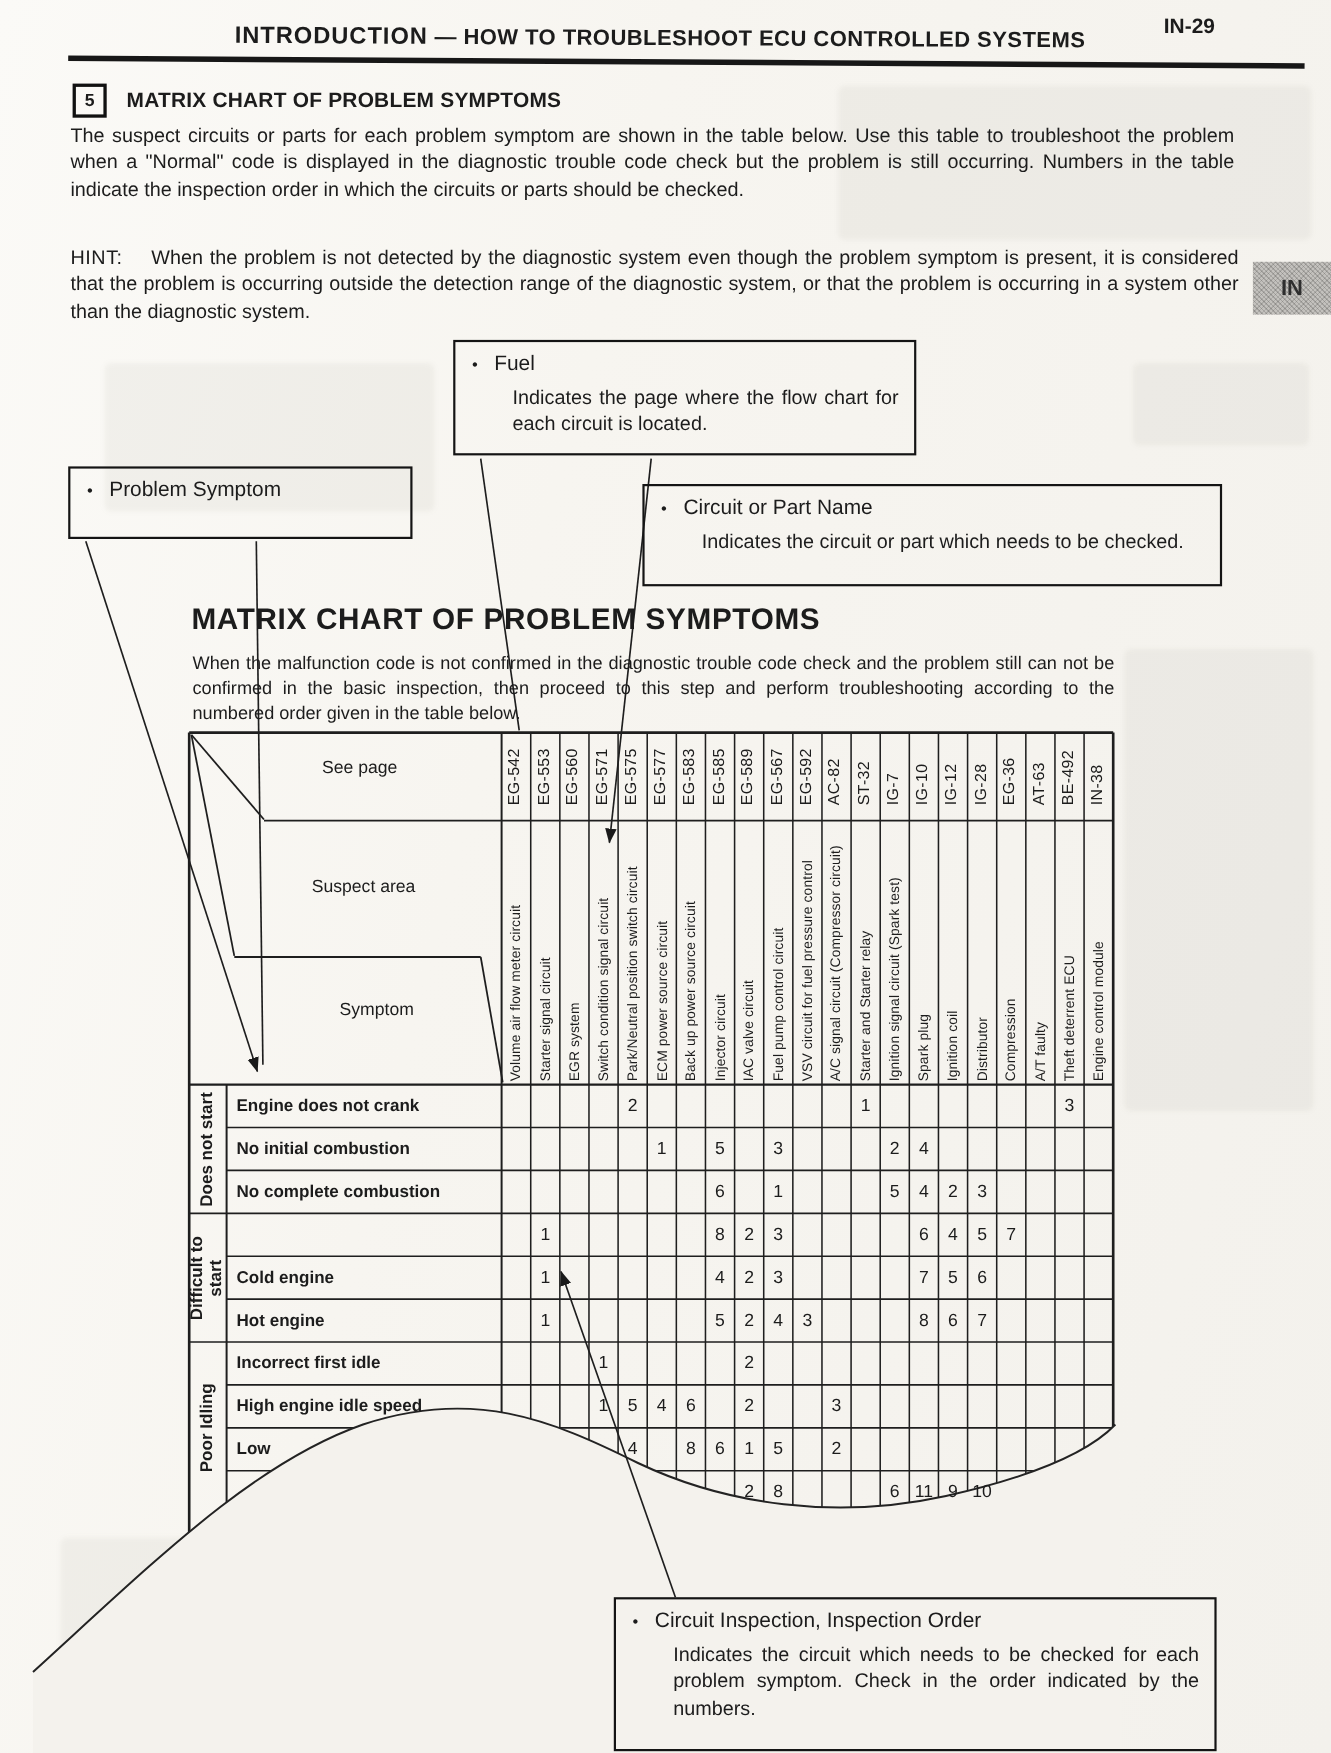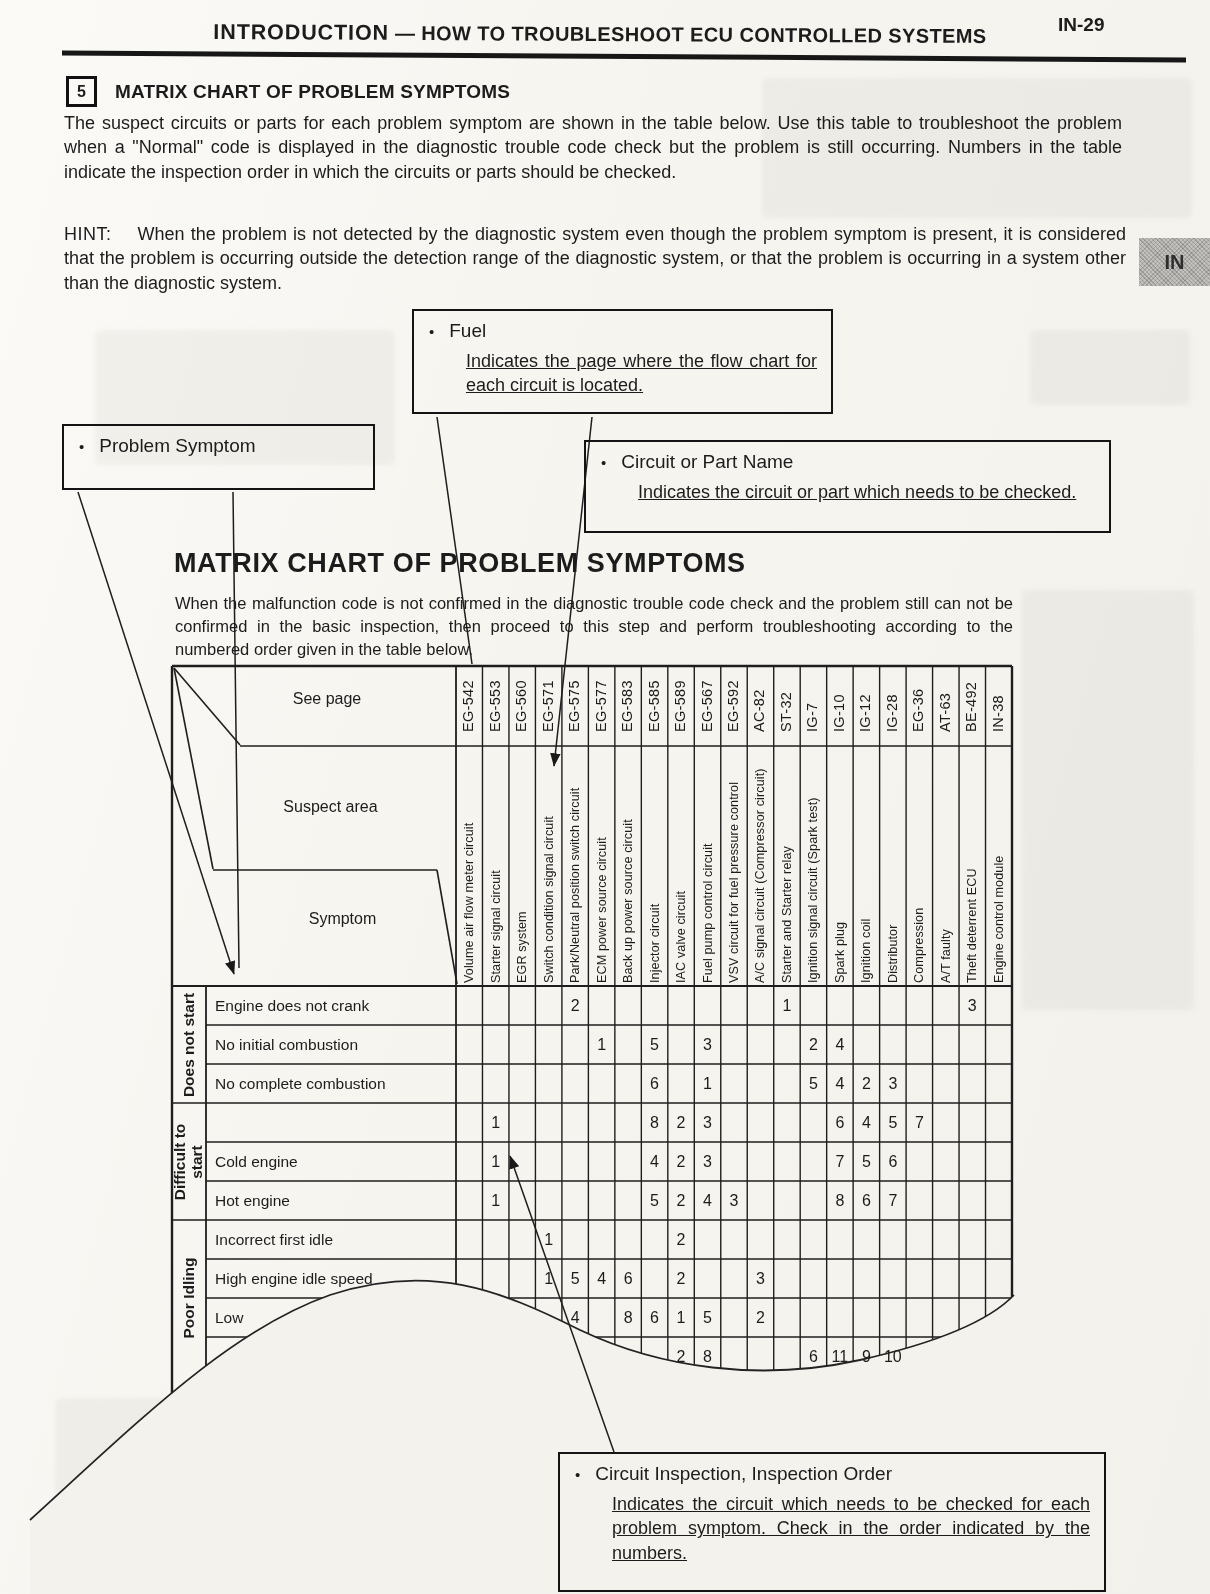--- a/index.html
+++ b/index.html
@@ -24,35 +24,35 @@
   #hint .hl{letter-spacing:.5px;margin-right:26px;}
   
   #in-tab{left:1139px;top:238px;width:71px;height:48px;display:flex;align-items:center;justify-content:center;
           font-size:20px;font-weight:bold;color:#2e2e2e;background:#c3c1bd;
           background-image:repeating-linear-gradient(45deg,rgba(0,0,0,.16) 0 1px,transparent 1px 3px),
                            repeating-linear-gradient(-45deg,rgba(0,0,0,.12) 0 1px,transparent 1px 3px);}
   
   .co{border:2.2px solid #141414;box-sizing:border-box;padding:9px 14px 10px 15px;background:transparent;}
   .co-title{font-size:19px;display:flex;gap:15px;align-items:baseline;}
   .co-bullet{font-size:15px;}
-  .co-body{margin-left:37px;margin-top:7px;font-size:18px;line-height:1.36;text-align:justify;text-decoration:underline;}
+  .co-body{margin-left:37px;margin-top:7px;font-size:18px;line-height:1.36;text-align:justify;}
   #co-page{left:412px;top:309px;width:421px;height:105px;}
   #co-problem{left:62px;top:424px;width:313px;height:66px;}
   #co-circuit{left:584px;top:440px;width:527px;height:93px;}
   #co-inspect{left:558px;top:1452px;width:548px;height:140px;}
   
   #mx-title{left:174px;top:548px;font-size:27px;font-weight:bold;letter-spacing:.6px;}
   #mx-intro{left:175px;top:592px;width:838px;font-size:16.5px;line-height:1.38;text-align:justify;}
   
   .vcell{position:absolute;}
   .vtext{position:absolute;left:calc(50% + 7px);bottom:4px;transform-origin:0 100%;
          transform:rotate(-90deg);white-space:nowrap;}
   .pagecode .vtext{font-size:14.5px;letter-spacing:.3px;bottom:14px;}
   .suspect .vtext{font-size:12.6px;letter-spacing:.1px;bottom:3px;}
-  .rowlabel{position:absolute;display:flex;align-items:center;padding-left:9px;box-sizing:border-box;font-size:15.5px;}
+  .rowlabel{position:absolute;display:flex;align-items:center;padding-left:9px;box-sizing:border-box;font-size:15.5px;font-weight:bold;}
   .cellval{position:absolute;display:flex;align-items:center;justify-content:center;font-size:16px;}
   .corner{position:absolute;text-align:center;font-size:16px;}
   .gwrap{position:absolute;}
   .ginner{position:absolute;left:50%;top:50%;transform:translate(-50%,-50%) rotate(-90deg);
           display:flex;align-items:center;justify-content:center;text-align:center;
           font-size:15.5px;font-weight:bold;line-height:1.08;}
   
   .ghost{position:absolute;background:rgba(110,104,92,.06);filter:blur(2.5px);border-radius:6px;}
 </style>
 </head>

